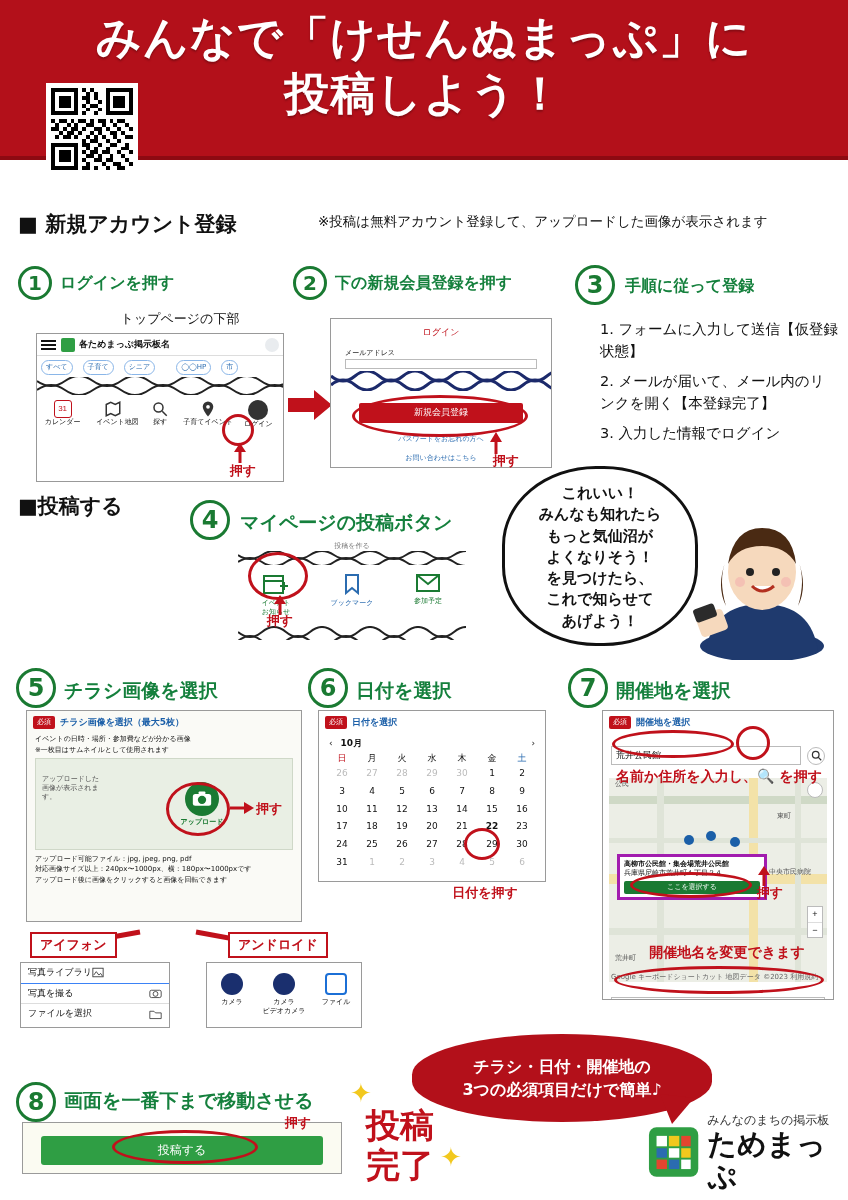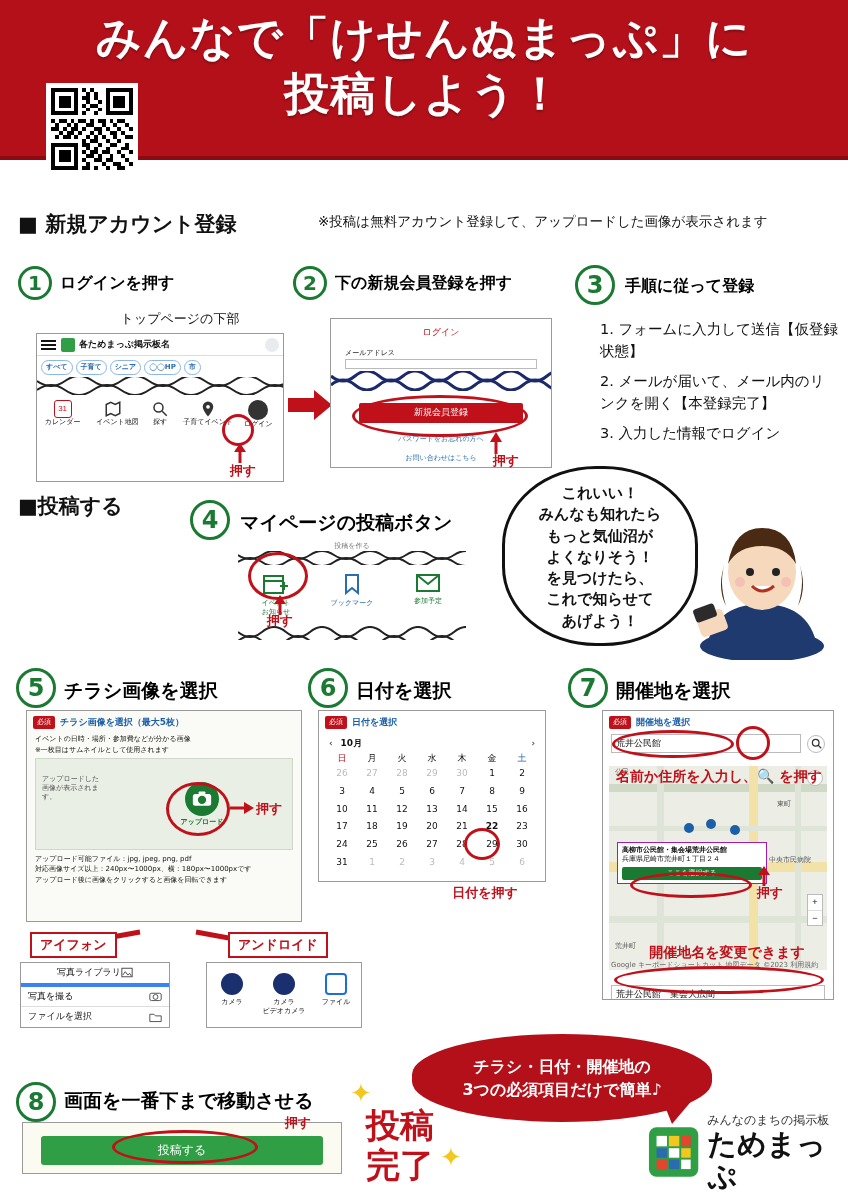--- a/index.html
+++ b/index.html
@@ -55,21 +55,21 @@
     position:absolute;
     width:34px; height:34px; border-radius:50%;
     border:3px solid #1a7a32;
     color:#1a7a32; font-weight:bold; font-size:20px;
     display:flex; align-items:center; justify-content:center;
     background:#fff;
     font-family:"DejaVu Sans", sans-serif;
   }
   .circ.big { width:40px; height:40px; font-size:24px; }
   .step-label {
-    position:absolute; font-size:16px; font-weight:bold; color:#000000;
+    position:absolute; font-size:16px; font-weight:bold; color:#15803d;
     font-family:"DejaVu Sans", sans-serif;
   }
   .step-label.lg { font-size:19px; }
 
   .cap {
     position:absolute; font-size:13px; color:#111; text-align:center;
     font-family:"DejaVu Sans", sans-serif;
   }
   .red-txt { color:#c0111b; font-weight:bold; }
 
@@ -256,25 +256,25 @@
     <div style="height:22px; background:#fff; display:flex; align-items:center; padding:0 4px; border-bottom:1px solid #ddd;">
       <div style="width:20px;">
         <div style="width:15px;height:2px;background:#111;margin:2px 0;"></div>
         <div style="width:15px;height:2px;background:#111;margin:2px 0;"></div>
         <div style="width:15px;height:2px;background:#111;margin:2px 0;"></div>
       </div>
       <div style="width:14px;height:14px;background:#2f9e44;border-radius:2px;margin-right:4px;"></div>
       <div class="tiny9" style="font-weight:bold;">各ためまっぷ掲示板名</div>
       <div style="margin-left:auto;width:14px;height:14px;border-radius:50%;background:#e9ecef;"></div>
     </div>
-    <div style="display:flex; gap:3px; padding:4px 4px 2px;font-weight:bold;">
+    <div style="display:flex; gap:10px; padding:4px 4px 2px;">
       <div class="tiny" style="border:1px solid #8ab6e8;border-radius:8px;padding:2px 4px;color:#2b6cb0;">すべて</div>
       <div class="tiny" style="border:1px solid #8ab6e8;border-radius:8px;padding:2px 4px;color:#2b6cb0;">子育て</div>
       <div class="tiny" style="border:1px solid #8ab6e8;border-radius:8px;padding:2px 4px;color:#2b6cb0;">シニア</div>
-      <div class="tiny" style="border:1px solid #8ab6e8;border-radius:8px;padding:2px 4px;color:#2b6cb0;">◯◯HP</div>
+      <div class="tiny" style="border:1px solid #8ab6e8;border-radius:8px;padding:2px 4px;color:#2b6cb0;margin-left:11px;">◯◯HP</div>
       <div class="tiny" style="border:1px solid #8ab6e8;border-radius:8px;padding:2px 4px;color:#2b6cb0;">市</div>
     </div>
     <svg width="248" height="18" style="display:block;">
       <path d="M0 4 Q14 14 28 4 T56 4 T84 4 T112 4 T140 4 T168 4 T196 4 T224 4 T252 4" stroke="#222" stroke-width="2" fill="none"></path>
       <path d="M0 13 Q14 3 28 13 T56 13 T84 13 T112 13 T140 13 T168 13 T196 13 T224 13 T252 13" stroke="#222" stroke-width="2" fill="none"></path>
     </svg>
     <div style="display:flex; justify-content:space-around; align-items:flex-start; padding:5px 2px 0;">
       <div style="text-align:center;width:46px;">
         <div style="margin:0 auto;width:18px;height:18px;border:1.5px solid #c0111b;border-radius:3px;font-size:8px;color:#c0111b;line-height:16px;">31</div>
         <div class="tiny">カレンダー</div>
@@ -464,21 +464,21 @@
     <polygon points="14,22 32,8 32,26" fill="#c0111b"></polygon>
   </svg>
   <svg class="arrow-red" style="left:190px; top:928px;" width="110" height="34">
     <line x1="6" y1="4" x2="82" y2="18" stroke="#c0111b" stroke-width="5"></line>
     <polygon points="96,22 78,8 78,26" fill="#c0111b"></polygon>
   </svg>
   <div class="oslabel" style="left:30px; top:932px;">アイフォン</div>
   <div class="oslabel" style="left:228px; top:932px;">アンドロイド</div>
 
   <div class="mock" style="left:20px; top:962px; width:150px; height:66px;">
-    <div style="display:flex;justify-content:center;align-items:center;padding:4px 7px;border-bottom:4px solid #3b82f6;">
+    <div style="display:flex;justify-content:flex-start;align-items:center;padding:4px 7px;border-bottom:1px solid #3b82f6;">
       <span class="tiny9">写真ライブラリ</span>
       <svg width="12" height="11" viewBox="0 0 14 12">
           <rect x="1" y="1" width="12" height="10" fill="none" stroke="#333"></rect>
           <polyline points="2,9 5,5 8,9 10,7 12,10" fill="none" stroke="#333"></polyline>
         </svg>
     </div>
     <div style="display:flex;justify-content:space-between;align-items:center;padding:4px 7px;border-bottom:1px solid #ddd;">
       <span class="tiny9">写真を撮る</span>
       <svg width="13" height="11" viewBox="0 0 16 12">
           <rect x="1" y="2" width="14" height="9" rx="2" fill="none" stroke="#333"></rect>
@@ -586,21 +586,21 @@
   <div class="cap red-txt" style="left:420px; top:884px; width:130px;">日付を押す</div>
 
   <div class="circ big" style="left:568px; top:668px;">7</div>
   <div class="step-label lg" style="left:616px; top:678px;">開催地を選択</div>
 
   <div class="mock" style="left:602px; top:710px; width:232px; height:290px; background:#fff;">
     <div style="display:flex; align-items:center; gap:5px; padding:5px 6px;">
       <div class="tiny" style="background:#c0111b;color:#fff;padding:2px 4px;border-radius:2px;">必須</div>
       <div class="tiny9" style="color:#1b5fa8; font-weight:bold;">開催地を選択</div>
     </div>
-    <div style="display:flex; align-items:center; gap:6px; padding:0 8px 4px;">
+    <div style="display:flex; align-items:center; gap:6px; padding:0 8px 4px;margin-top:12px;">
       <div class="tiny9" style="flex:1; border:1px solid #bbb; padding:3px 4px;">荒井公民館</div>
       <div style="width:18px;height:18px;border:1px solid #bbb;border-radius:50%;display:flex;align-items:center;justify-content:center;">
         <svg width="11" height="11" viewBox="0 0 14 14">
             <circle cx="6" cy="6" r="4.2" fill="none" stroke="#333" stroke-width="1.6"></circle>
             <line x1="9" y1="9" x2="13" y2="13" stroke="#333" stroke-width="1.6"></line>
           </svg>
       </div>
     </div>
 
     <div style="position:relative; margin:9px 6px; height:204px; background:#e9eee6; overflow:hidden;">
@@ -616,21 +616,21 @@
         <circle cx="80" cy="62" r="5" fill="#1b5fa8"></circle>
         <circle cx="102" cy="58" r="5" fill="#1b5fa8"></circle>
         <circle cx="126" cy="64" r="5" fill="#1b5fa8"></circle>
         <path d="M34 86 l6 -8 l6 8 z" fill="#777"></path>
       </svg>
       <div class="tiny" style="position:absolute;left:6px;top:2px;color:#555;">公民</div>
       <div class="tiny" style="position:absolute;left:168px;top:34px;color:#555;">東町</div>
       <div class="tiny" style="position:absolute;left:160px;top:90px;color:#555;">中央市民病院</div>
       <div class="tiny" style="position:absolute;left:6px;top:176px;color:#555;">荒井町</div>
 
-      <div style="position:absolute; left:8px; top:76px; width:150px; background:#fff; border:1px solid #a21caf; padding:3px 4px;">
+      <div style="position:absolute; left:8px; top:76px; width:150px; background:#fff; border:3px solid #a21caf; padding:3px 4px;">
         <div class="tiny" style="font-weight:bold;">高柳市公民館・集会場荒井公民館</div>
         <div class="tiny">兵庫県尼崎市荒井町１丁目２４</div>
         <div class="tiny" style="margin-top:3px;background:#1a7a32;color:#fff;text-align:center;padding:2px 0;border-radius:2px;">ここを選択する</div>
       </div>
 
       <div style="position:absolute; right:4px; top:4px; width:16px;height:16px;border-radius:50%;background:#fff;border:1px solid #bbb;"></div>
       <div style="position:absolute; right:4px; top:128px; width:16px;height:32px;background:#fff;border:1px solid #bbb;font-size:9px;text-align:center;line-height:15px;">+<div style="border-top:1px solid #ddd;">−</div></div>
       <div class="tiny" style="position:absolute; left:2px; bottom:1px; color:#666;">Google  キーボードショートカット 地図データ ©2023   利用規約</div>
     </div>
     <div style="padding:6px 8px 0;">

